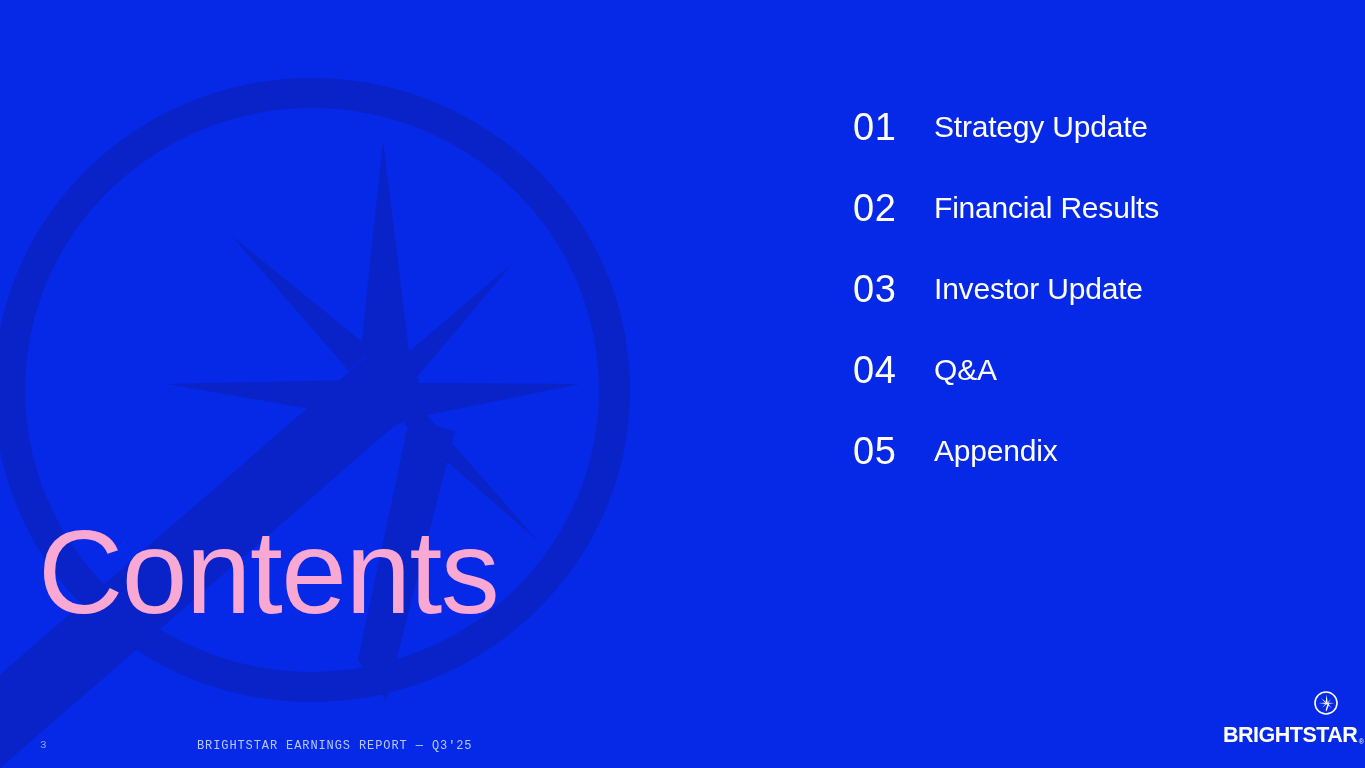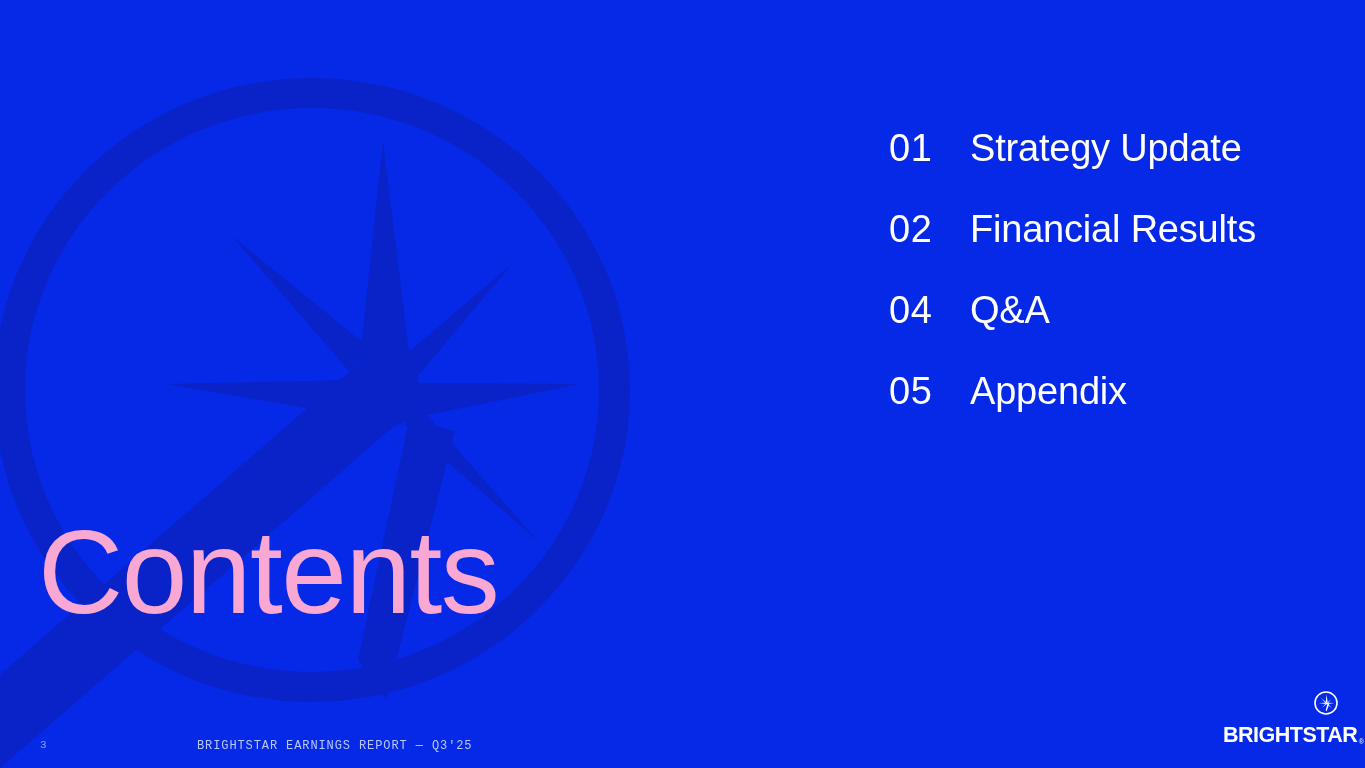--- a/index.html
+++ b/index.html
@@ -42,34 +42,33 @@
 
   
   #toc {
     position: absolute;
     left: 853px;
     top: 86px;
     width: 470px;
   }
   .toc-row {
     display: flex;
-    align-items: flex-end;
+    align-items: center;
     height: 81px;
-    margin-left: 36px;
   }
   .toc-num {
     flex: 0 0 81px;
     font-size: 38px;
     font-weight: 300;
     color: #ffffff;
     letter-spacing: 0.5px;
     line-height: 1;
   }
   .toc-label {
-    font-size: 38px;
+    font-size: 30px;
     font-weight: 300;
     color: #ffffff;
     letter-spacing: -0.2px;
     line-height: 1;
     white-space: nowrap;
   }
 
   
   #footer-page {
     position: absolute;
@@ -176,20 +175,24 @@
     <div class="toc-row">
       <span class="toc-num">01</span>
       <span class="toc-label">Strategy Update</span>
     </div>
 
     <div class="toc-row">
       <span class="toc-num">02</span>
       <span class="toc-label">Financial Results</span>
     </div>
 
+    <div class="toc-row">
+      <span class="toc-num">03</span>
+      <span class="toc-label">Investor Update</span>
+    </div>
 
     <div class="toc-row">
       <span class="toc-num">04</span>
       <span class="toc-label">Q&amp;A</span>
     </div>
 
     <div class="toc-row">
       <span class="toc-num">05</span>
       <span class="toc-label">Appendix</span>
     </div>

